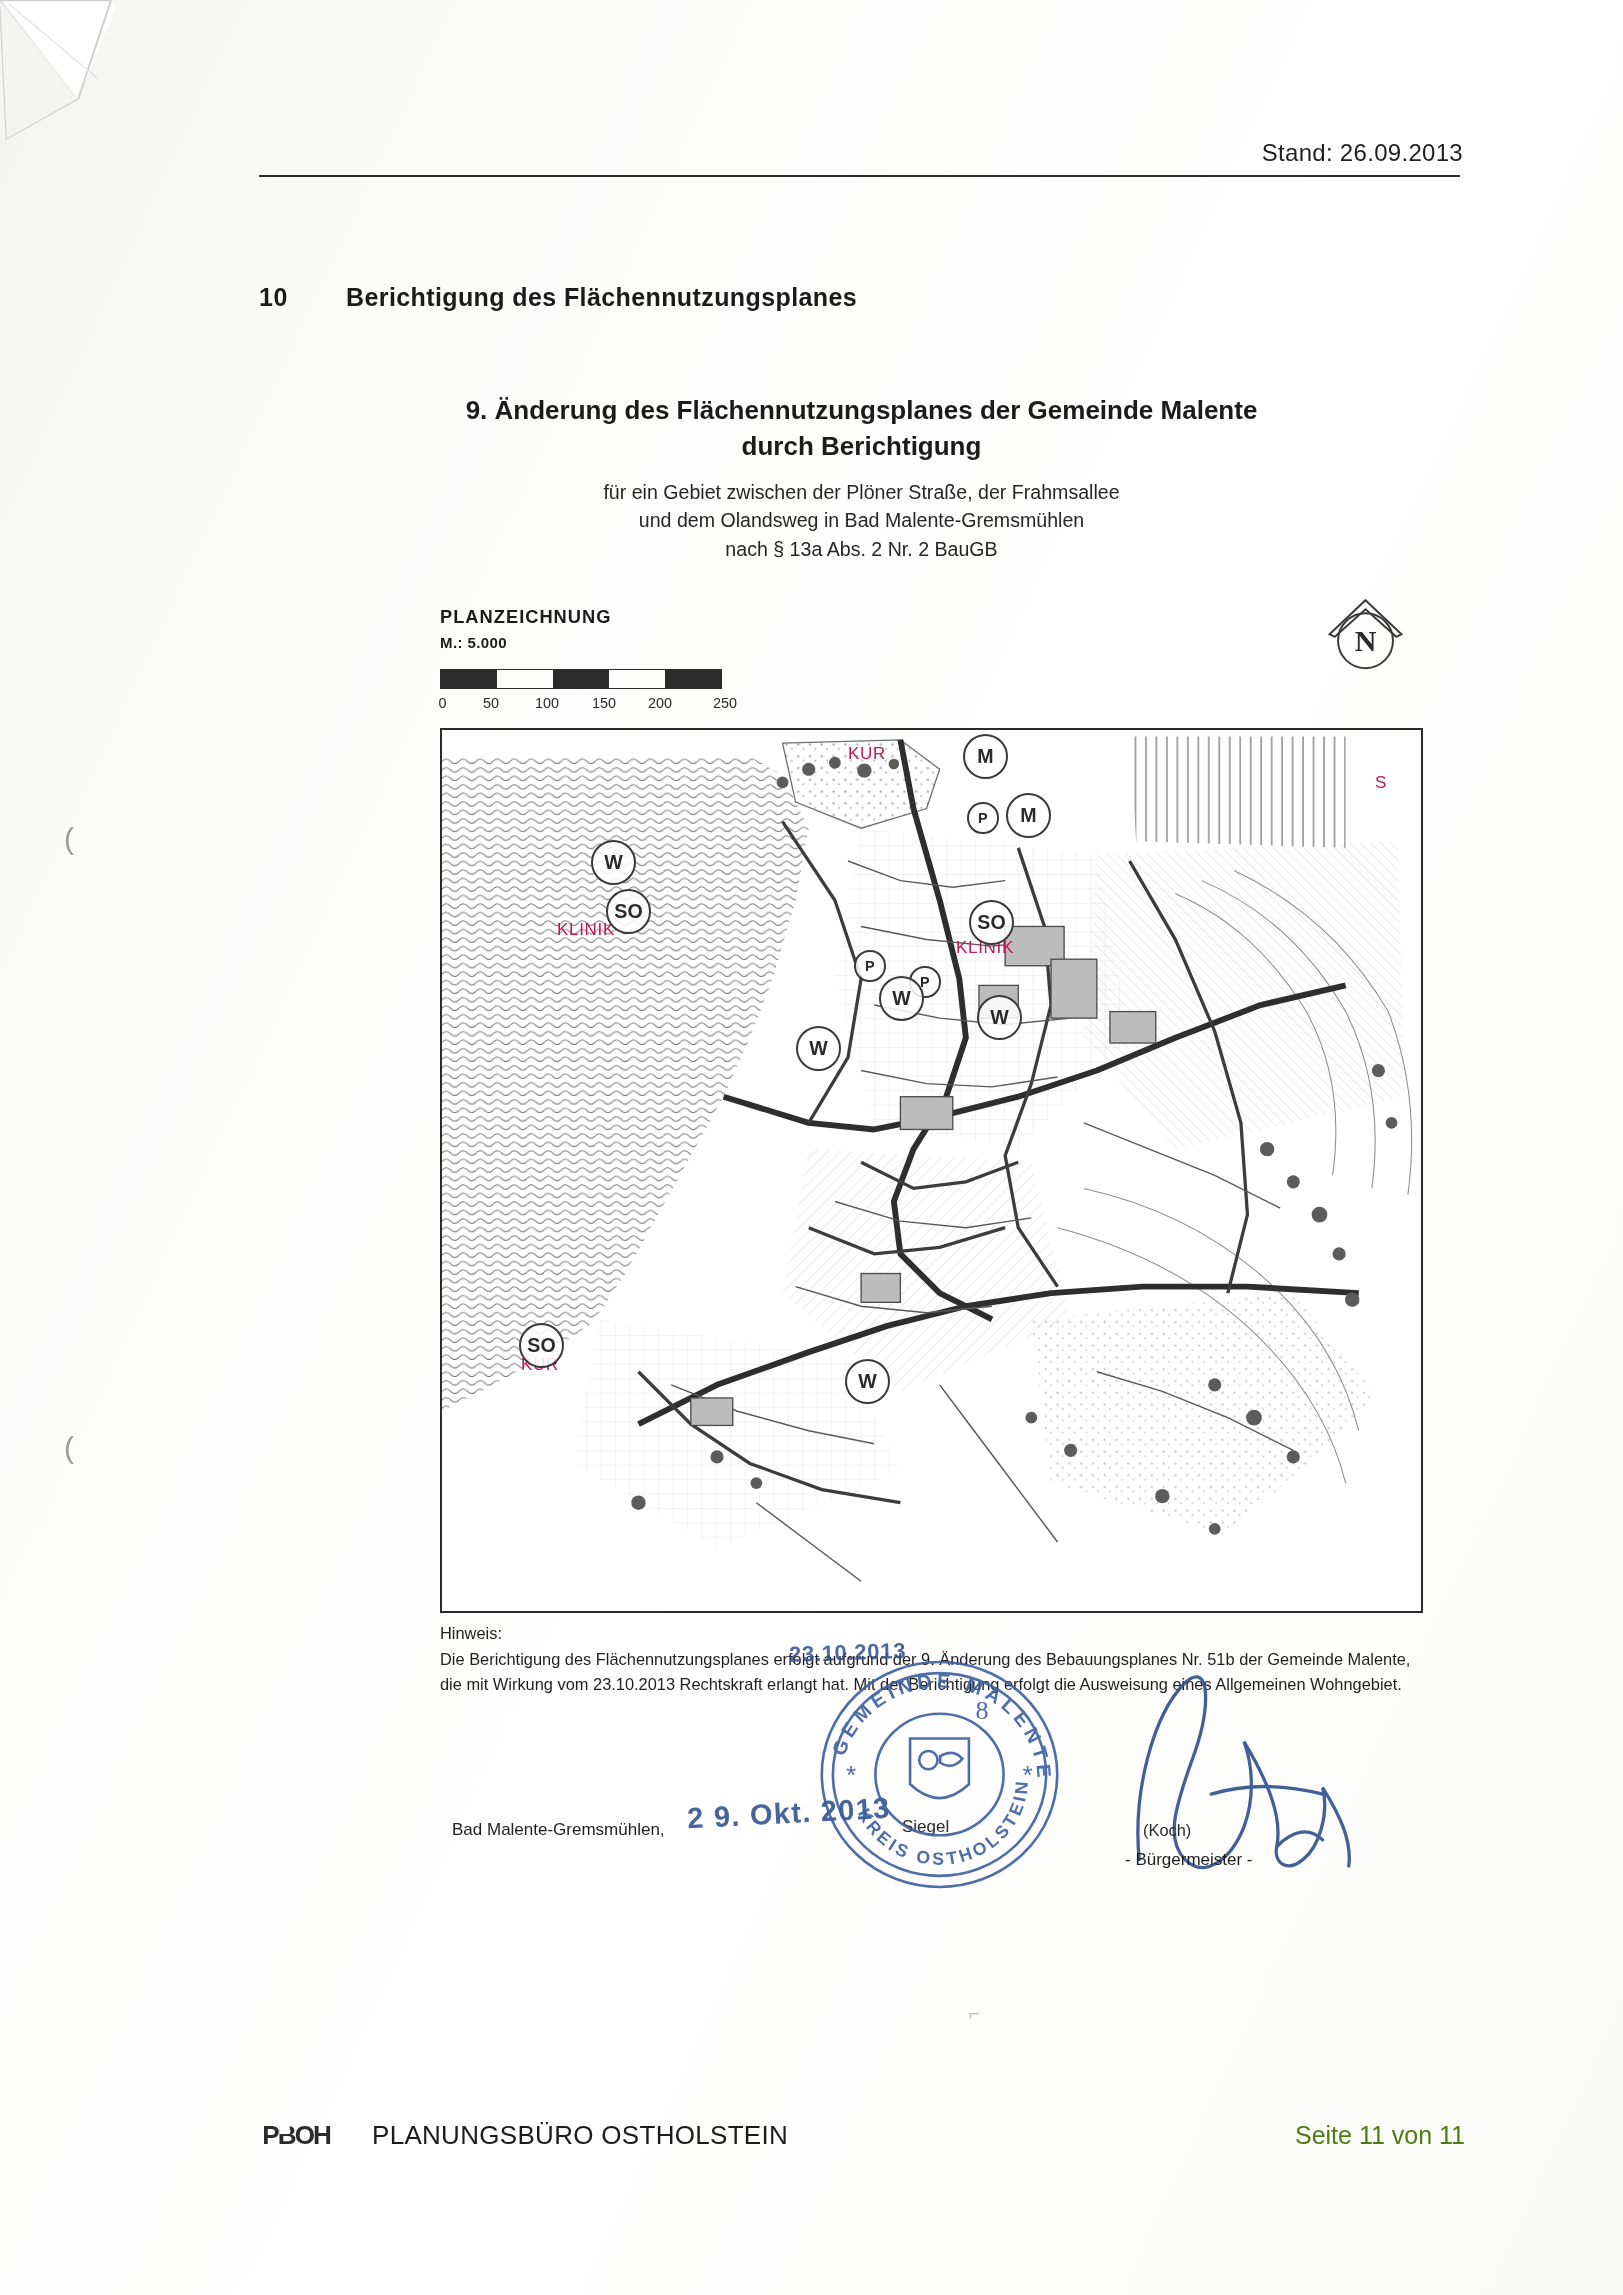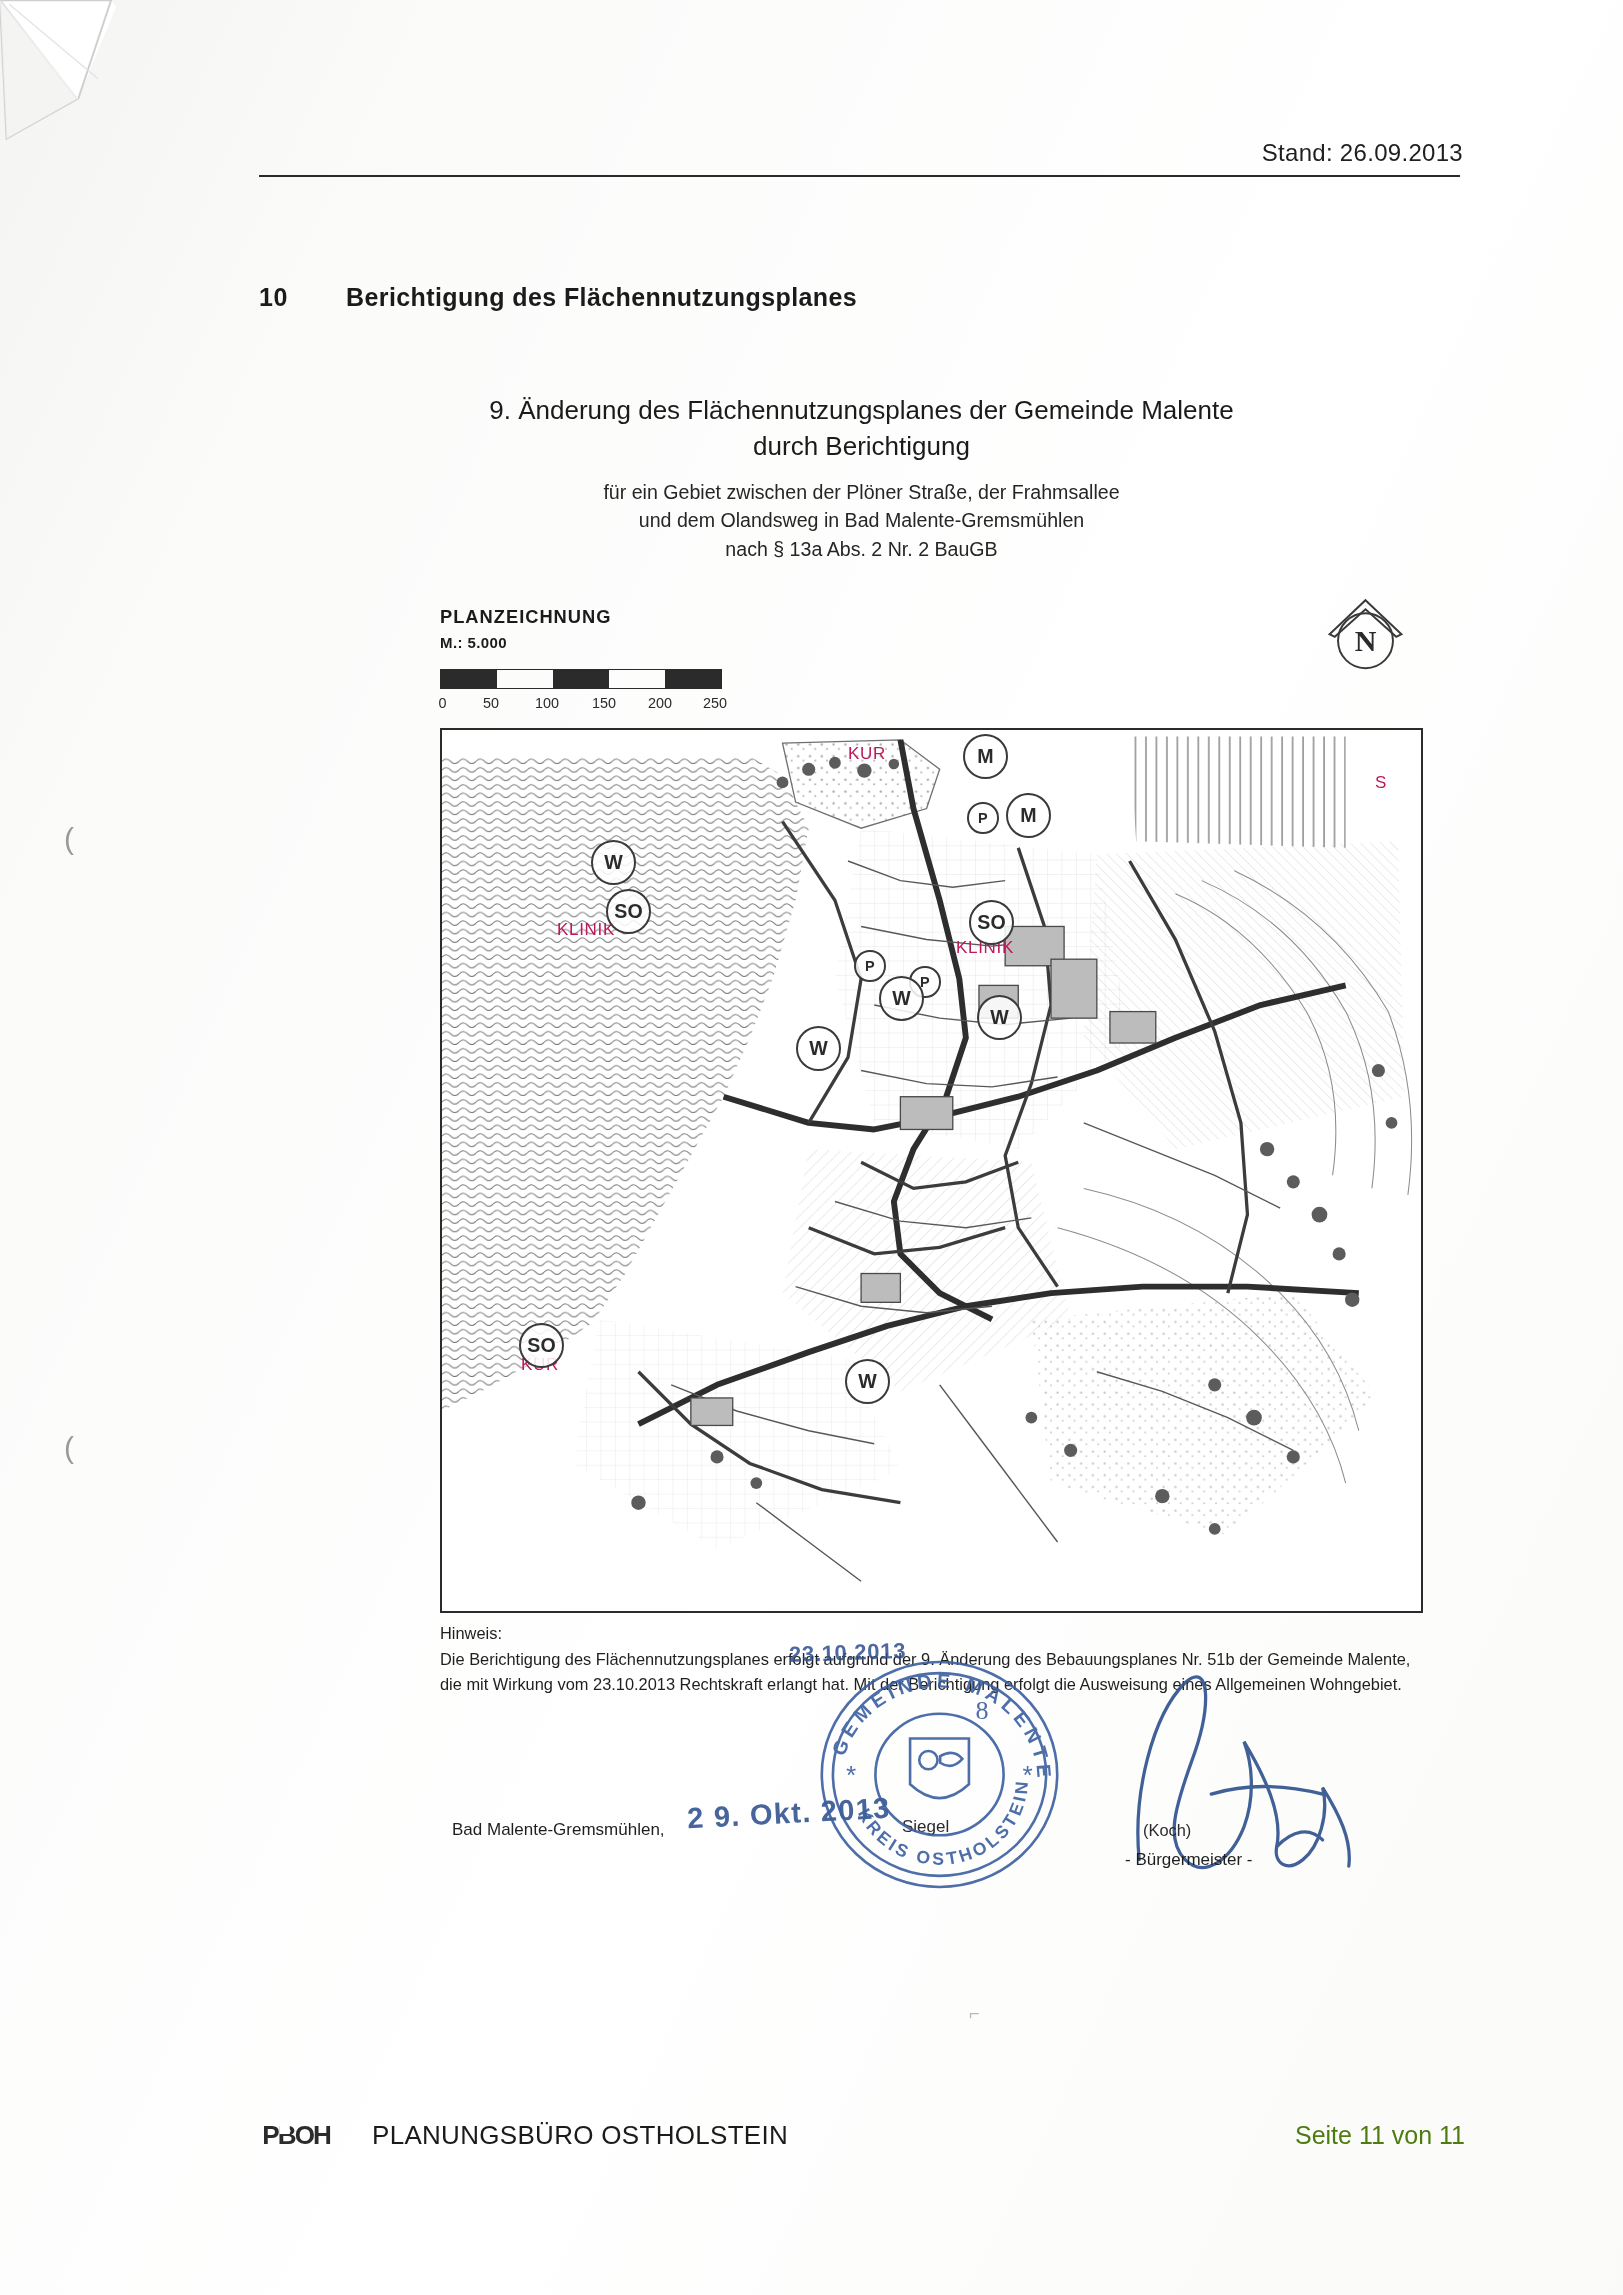--- a/index.html
+++ b/index.html
@@ -72,21 +72,21 @@
     letter-spacing: 0.4px;
   }
 
   .plan-title {
     position: absolute;
     left: 259px;
     top: 393px;
     width: 1205px;
     text-align: center;
     font-size: 26px;
-    font-weight: normal;
+    font-weight: bold;
     line-height: 1.38;
   }
   .plan-sub {
     position: absolute;
     left: 259px;
     top: 478px;
     width: 1205px;
     text-align: center;
     font-size: 19.6px;
     line-height: 1.45;
@@ -348,21 +348,21 @@
       <div class="dark"></div>
       <div></div>
       <div class="dark"></div>
   </div>
   <div class="scale-ticks">
     <span style="left:6.5px;">0</span>
     <span style="left:51px;">50</span>
     <span style="left:103px;">100</span>
     <span style="left:160px;">150</span>
     <span style="left:216px;">200</span>
-    <span style="left:271px;">250</span>
+    <span style="left:281px;">250</span>
   </div>
 
   <div class="north">
     <svg width="85" height="79" viewBox="0 0 130 120">
       <circle cx="65" cy="68" r="42" fill="none" stroke="#3a3a3a" stroke-width="3"></circle>
       <path d="M65 6 L120 58 L112 62 L65 20 L18 62 L10 58 Z" fill="none" stroke="#3a3a3a" stroke-width="3"></path>
       <text x="65" y="84" text-anchor="middle" font-family="Liberation Serif, serif" font-size="46" font-weight="bold" fill="#2b2b2b">N</text>
     </svg>
   </div>
 

